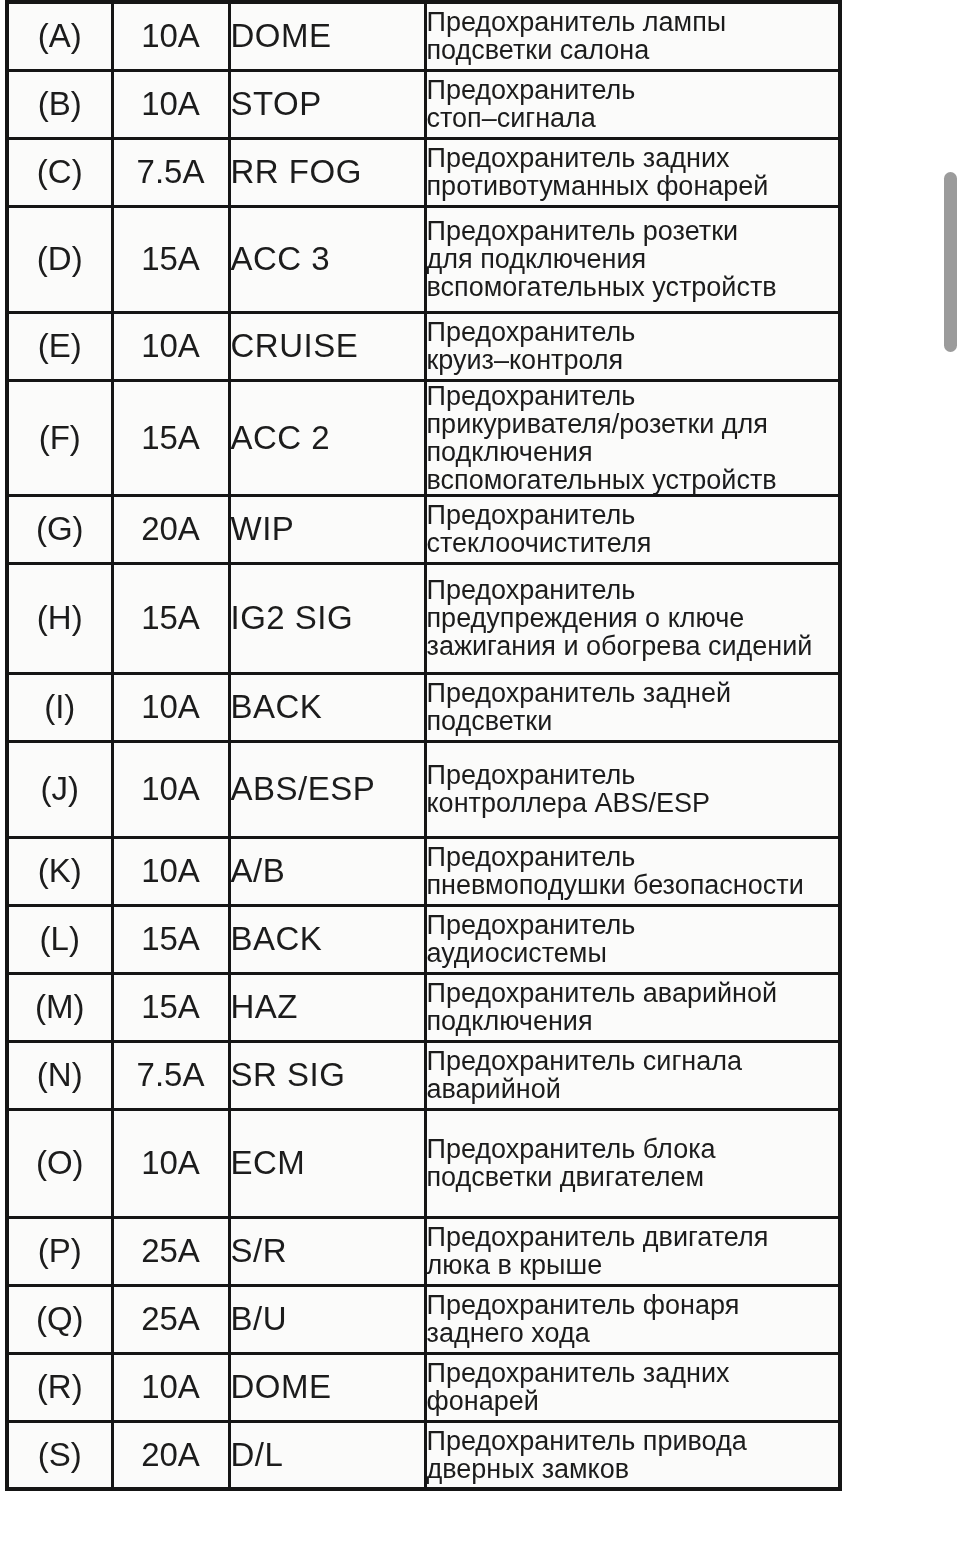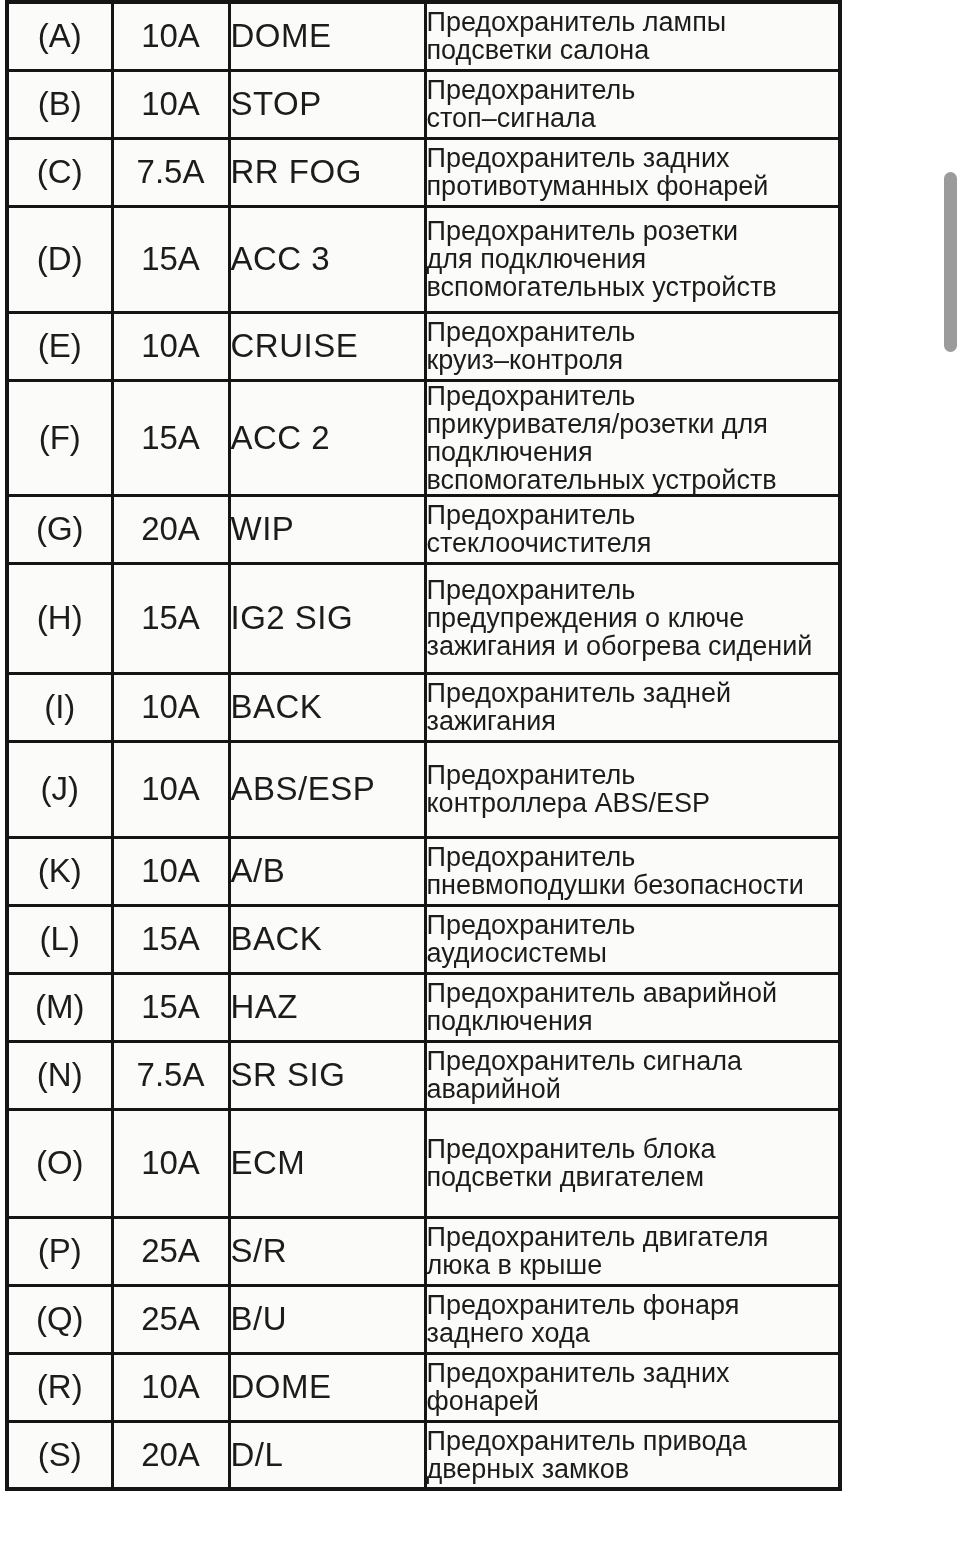--- a/index.html
+++ b/index.html
@@ -148,21 +148,21 @@
     <td class="cell-description">Предохранитель
 предупреждения о ключе
 зажигания и обогрева сидений</td>
   </tr>
 
   <tr>
     <td class="cell-designation">(I)</td>
     <td class="cell-amperage">10A</td>
     <td class="cell-name">BACK</td>
     <td class="cell-description">Предохранитель задней
-зажигания</td>
+подсветки</td>
   </tr>
 
   <tr>
     <td class="cell-designation">(J)</td>
     <td class="cell-amperage">10A</td>
     <td class="cell-name">ABS/ESP</td>
     <td class="cell-description">Предохранитель
 контроллера ABS/ESP</td>
   </tr>
 

